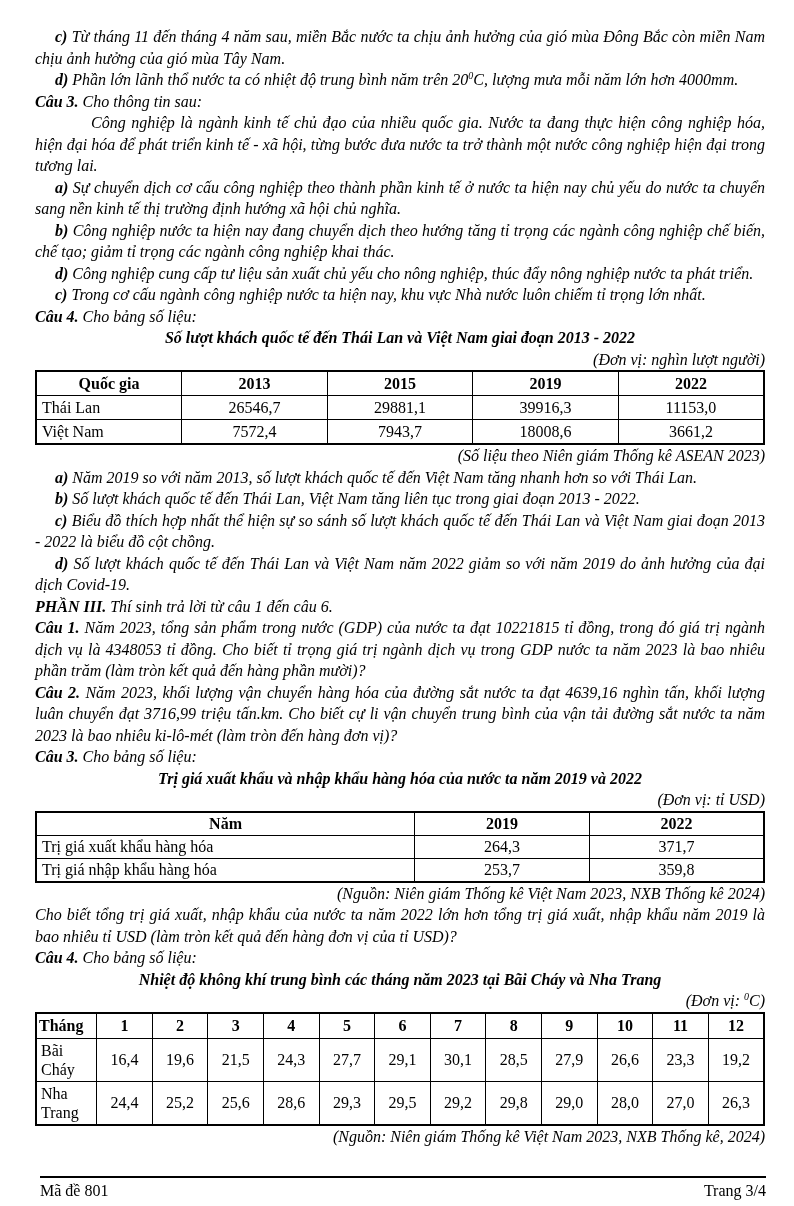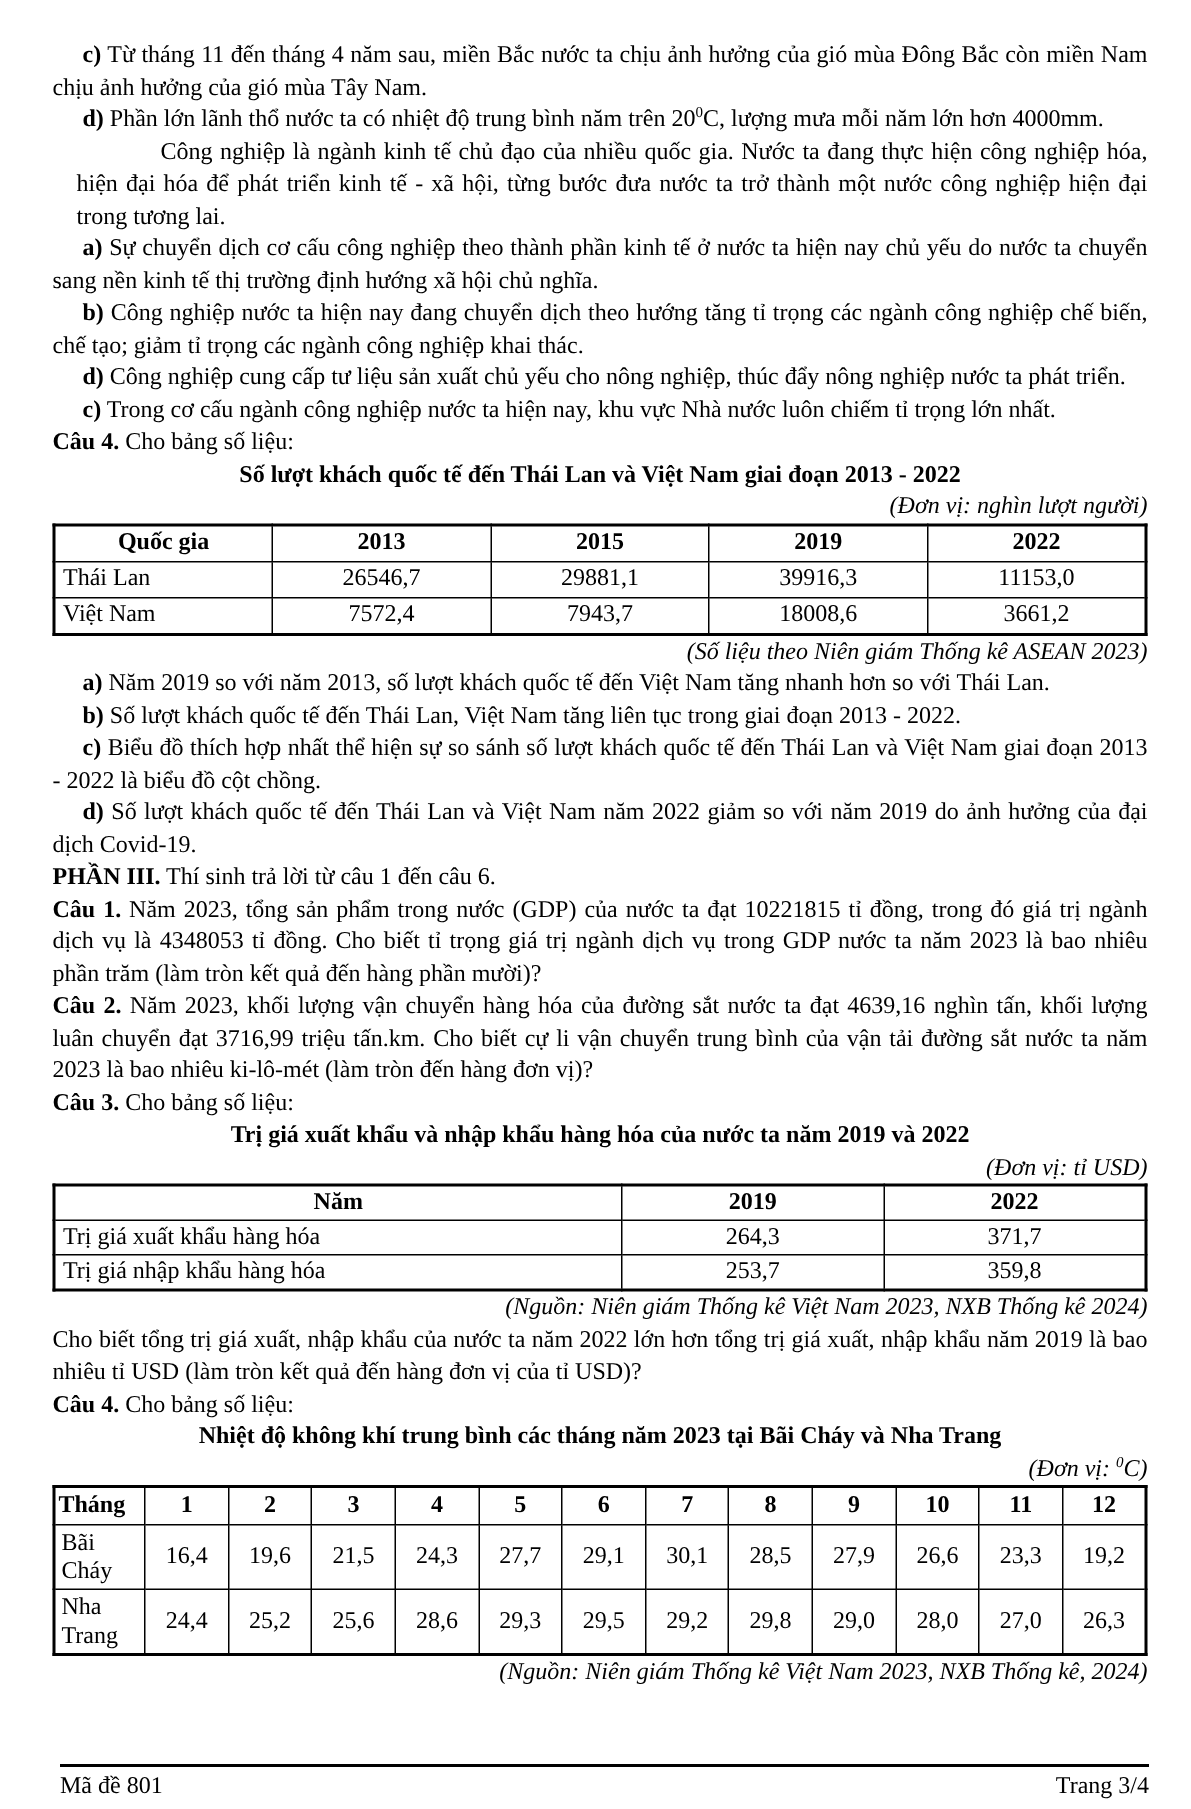--- a/index.html
+++ b/index.html
@@ -9,23 +9,23 @@
     margin:0 auto;
     background:#ffffff;
     color:#000;
     font-family:"Liberation Serif", serif;
     font-size:16px;
     line-height:21.5px;
     box-sizing:border-box;
     padding:26px 29px 0 35px;
     overflow:hidden;
   }
-  p { margin:0; text-align:justify; }
+  p { margin:0; text-align:justify;font-style:italic; }
   .opt { text-indent:20px; }
-  .passage { text-indent:56px;margin-left:16px; }
+  .passage { text-indent:56px; }
   .lbl { font-weight:bold; }
   .tbl-title { text-align:center; font-weight:bold; margin:0; }
   .note { text-align:right; font-style:italic; margin:0; }
   table {
     width:100%;
     border-collapse:collapse;
     border:2px solid #000;
     font-size:16px;
   }
   th, td {
@@ -55,20 +55,21 @@
 </style>
 </head>
 <body>
 
 <div class="page">
 
   <p class="opt"><span class="lbl">c)</span><span> Từ tháng 11 đến tháng 4 năm sau, miền Bắc nước ta chịu ảnh hưởng của gió mùa Đông Bắc còn miền Nam chịu ảnh hưởng của gió mùa Tây Nam.</span></p>
 
   <p class="opt"><span class="lbl">d)</span><span> Phần lớn lãnh thổ nước ta có nhiệt độ trung bình năm trên 20</span><sup>0</sup><span>C, lượng mưa mỗi năm lớn hơn 4000mm.</span></p>
 
+  <p><span class="lbl">Câu 3.</span><span> Cho thông tin sau:</span></p>
 
   <p class="passage">Công nghiệp là ngành kinh tế chủ đạo của nhiều quốc gia. Nước ta đang thực hiện công nghiệp hóa, hiện đại hóa để phát triển kinh tế - xã hội, từng bước đưa nước ta trở thành một nước công nghiệp hiện đại trong tương lai.</p>
 
   <p class="opt"><span class="lbl">a)</span><span> Sự chuyển dịch cơ cấu công nghiệp theo thành phần kinh tế ở nước ta hiện nay chủ yếu do nước ta chuyển sang nền kinh tế thị trường định hướng xã hội chủ nghĩa.</span></p>
   <p class="opt"><span class="lbl">b)</span><span> Công nghiệp nước ta hiện nay đang chuyển dịch theo hướng tăng tỉ trọng các ngành công nghiệp chế biến, chế tạo; giảm tỉ trọng các ngành công nghiệp khai thác.</span></p>
   <p class="opt"><span class="lbl">d)</span><span> Công nghiệp cung cấp tư liệu sản xuất chủ yếu cho nông nghiệp, thúc đẩy nông nghiệp nước ta phát triển.</span></p>
   <p class="opt"><span class="lbl">c)</span><span> Trong cơ cấu ngành công nghiệp nước ta hiện nay, khu vực Nhà nước luôn chiếm tỉ trọng lớn nhất.</span></p>
 
   <p><span class="lbl">Câu 4.</span><span> Cho bảng số liệu:</span></p>
 

